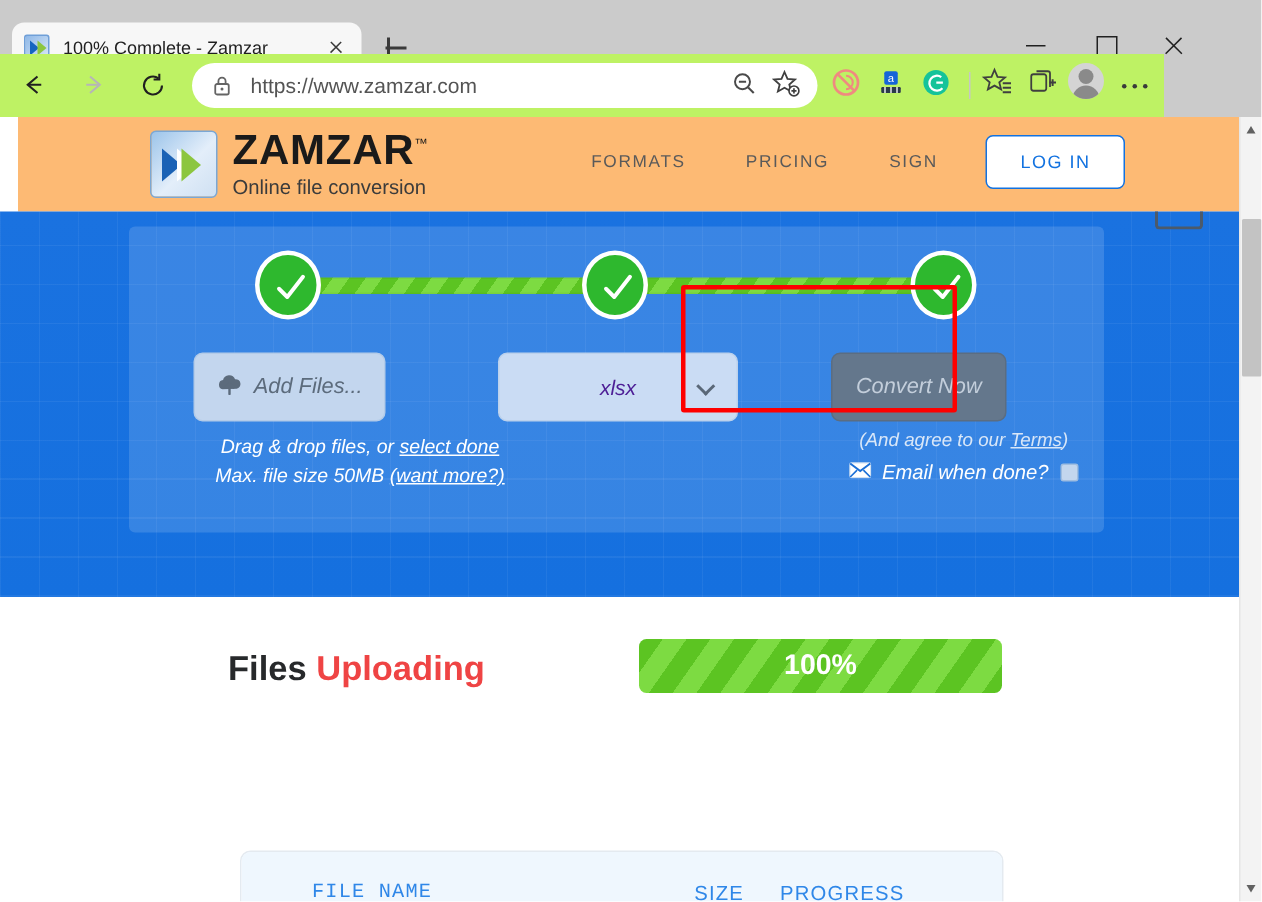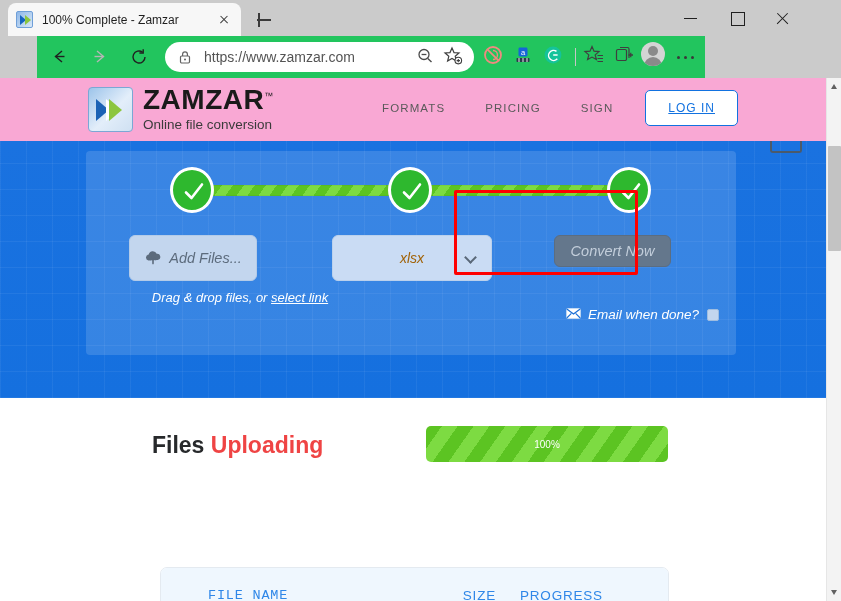--- a/index.html
+++ b/index.html
@@ -10,21 +10,21 @@
     background: #fff;
   }
   #app { position: relative; width: 841px; height: 601px; }
 
   
   .browser-chrome {
     position: absolute; top: 0; left: 0; width: 841px; height: 78px;
     background: #cbcbcb;
   }
   .tabstrip {
-    position: absolute; top: 0; left: 0; width: 806px; height: 36px;
+    position: absolute; top: 12px; left: 0; width: 806px; height: 36px;
   }
   .tab {
     position: absolute; top: 3px; left: 8px; width: 233px; height: 33px;
     background: #f7f7f7; border-radius: 8px 8px 0 0;
     display: flex; align-items: center; padding: 0 8px;
   }
   .tab-favicon {
     width: 17px; height: 17px; border-radius: 2px;
     background: linear-gradient(135deg,#8fb8e8 0%,#d9e8f7 100%);
     border: 1px solid #6f9fd8;
@@ -74,22 +74,22 @@
     width: 12px; height: 12px; border: 1.2px solid #202020;
   }
   .wc-close::before, .wc-close::after {
     content: ""; position: absolute; left: 15px; top: 17.5px;
     width: 15px; height: 1.3px; background: #202020;
   }
   .wc-close::before { transform: rotate(45deg); }
   .wc-close::after  { transform: rotate(-45deg); }
 
   .toolbar {
-    position: absolute; top: 36px; left: 0; width: 668px; height: 42px;
-    background: #22c55e; display: flex; align-items: center; margin-left: 37px;
+    position: absolute; top: 36px; left: 0; width: 776px; height: 42px;
+    background: #bef264; display: flex; align-items: center;
   }
   .navbtn { width: 36px; height: 36px; position: relative; flex: none; margin-left: 4px; }
   .navbtn svg { display: block; margin: 9px auto; }
   .omnibox {
     flex: 1; height: 30px; background: #fff; border-radius: 15px;
     margin: 0 6px 0 8px; display: flex; align-items: center; padding: 0 6px 0 12px;
     position: relative;
   }
   .lock-icon { width: 16px; height: 16px; flex: none; margin-right: 11px; }
   .url-text { font-size: 14px; color: #545454; flex: 1; white-space: nowrap; }
@@ -119,21 +119,21 @@
   .dots span:nth-child(3){ left: 20px; }
 
   
   .viewport {
     position: absolute; top: 78px; left: 0; width: 826px; height: 523px;
     background: #fff; overflow: hidden;
   }
 
   
   .site-header {
-    position: relative; height: 63px; background: #f9a8d4; width: 826px;
+    position: relative; height: 63px; background: #fdba74; width: 826px; margin-left: 12px;
   }
   .logo-wrap { position: absolute; left: 88px; top: 8px; display: flex; align-items: center; }
   .logo-mark {
     width: 45px; height: 45px; border-radius: 4px;
     background: linear-gradient(135deg,#9cc4ea 0%,#e3eefa 55%,#cfe0f2 100%);
     border: 1px solid #7ba7d4; position: relative; flex: none;
   }
   .logo-mark .chev {
     position: absolute; top: 11px; width: 0; height: 0;
     border-top: 11px solid transparent; border-bottom: 11px solid transparent;
@@ -148,21 +148,21 @@
   }
   .logo-tm { font-size: 9px; vertical-align: super; font-weight: normal; }
   .logo-sub { font-size: 13.5px; color: #3b3b3b; margin-top: 3px; }
   .site-nav { position: absolute; right: 88px; top: 12px; display: flex; align-items: center; gap: 0; }
   .nav-link {
     font-size: 11.5px; color: #5a5a5a; letter-spacing: 1.1px; padding: 0 20px;
   }
   .btn-login {
     font-size: 12px; color: #1272e0; letter-spacing: 1px;
     border: 1.4px solid #1272e0; border-radius: 5px;
-    padding: 10px 22px; background: #fff; margin-left: 12px; text-decoration: underline;
+    padding: 10px 22px; background: #fff; margin-left: 12px;
   }
   .btn-signup {
     font-size: 12px; color: #fff; letter-spacing: 1px;
     border: 1.4px solid #1272e0; border-radius: 5px;
     padding: 10px 22px; background: #1272e0; margin-left: 10px;
   }
 
   
   .hero {
     position: relative; width: 826px; height: 257px; overflow: hidden;
@@ -201,29 +201,29 @@
     position: absolute; left: 43px; top: 0; width: 128px; height: 46px;
     background: #c3d6ee; border-radius: 6px; border: 1px solid #b3cbe8;
     display: flex; align-items: center; justify-content: center;
     font-size: 14.5px; color: #5c6b7c;
   }
   .upload-ico { margin-right: 7px; }
   .select-format {
     position: absolute; left: 246px; top: 0; width: 160px; height: 46px;
     background: #cadcf4; border-radius: 6px; border: 1px solid #bbd1ec;
     display: flex; align-items: center; justify-content: center;
-    font-size: 14px; color: #a16207; position: absolute;
+    font-size: 14px; color: #4c1d95; position: absolute;
   }
   .select-format .caret {
     position: absolute; right: 16px; top: 17px;
     width: 9px; height: 9px; border-right: 2px solid #5a6878;
     border-bottom: 2px solid #5a6878; transform: rotate(45deg);
   }
   .btn-convert {
-    position: absolute; left: 468px; top: 0; width: 117px; height: 32px;
+    position: absolute; left: 468px; top: 0; width: 117px; height: 46px;
     background: #64778c; border-radius: 6px; border: 1px solid #5b6d81;
     display: flex; align-items: center; justify-content: center;
     font-size: 14.5px; color: #c3cedb;
   }
 
   .hint-left {
     position: absolute; left: 100px; top: 147px; width: 280px;
     font-size: 13px; color: #ffffff; line-height: 19px; text-align: center;
   }
   .hint-left a { color: #fff; text-decoration: underline; }
@@ -256,21 +256,21 @@
   }
   .files-title .accent { color: #ef4444; }
   .progress-outer {
     position: absolute; left: 426px; top: 0; width: 242px; height: 36px;
     border-radius: 5px; overflow: hidden; background: #e8e8e8;
   }
   .progress-fill {
     height: 100%; width: 100%;
     background: repeating-linear-gradient(125deg,#5cc422 0 13px,#7ddb42 13px 26px);
     display: flex; align-items: center; justify-content: center;
-    font-size: 10px; font-weight: normal; color: #ffffff;
+    font-size: 19px; font-weight: bold; color: #ffffff;
   }
 
   .file-table {
     position: absolute; left: 160px; top: 489px; width: 509px;
     border-radius: 7px; overflow: hidden; border: 1px solid #e4eaf0;
   }
   .ft-head {
     display: flex; align-items: center; height: 54px; background: #eff7fe;
     font-size: 13.5px; color: #2f87e8; letter-spacing: 0.8px;
   }
@@ -477,24 +477,30 @@
           <span class="caret"></span>
         </div>
 
         <div class="btn-convert">
           <span>Convert Now</span>
         </div>
       </div>
 
       <div class="hint-left">
         <div>
-          <span>Drag &amp; drop files, or </span><a href="#">select link</a>
-        </div>
-      </div>
-
+          <span>Drag &amp; drop files, or </span><a href="#">select done</a>
+        </div>
+        <div>
+          <span>Max. file size 50MB </span><a href="#">(want more?)</a>
+        </div>
+      </div>
+
+      <div class="terms">
+        <span>(And agree to our </span><u>Terms</u><span>)</span>
+      </div>
 
       <div class="emailrow">
         <span class="mail-ico">
           <svg width="15" height="11" viewBox="0 0 15 11">
               <rect x="0.6" y="0.6" width="13.8" height="9.8" rx="1" fill="#ffffff" stroke="#cfe0f2" stroke-width="0.8"></rect>
               <path d="M0.8 1 L7.5 6 L14.2 1" fill="none" stroke="#1b6fd6" stroke-width="1.3"></path>
               <path d="M0.8 10 L5.4 5.4 M14.2 10 L9.6 5.4" fill="none" stroke="#1b6fd6" stroke-width="1.1"></path>
             </svg>
         </span>
         <span>Email when done?</span>

